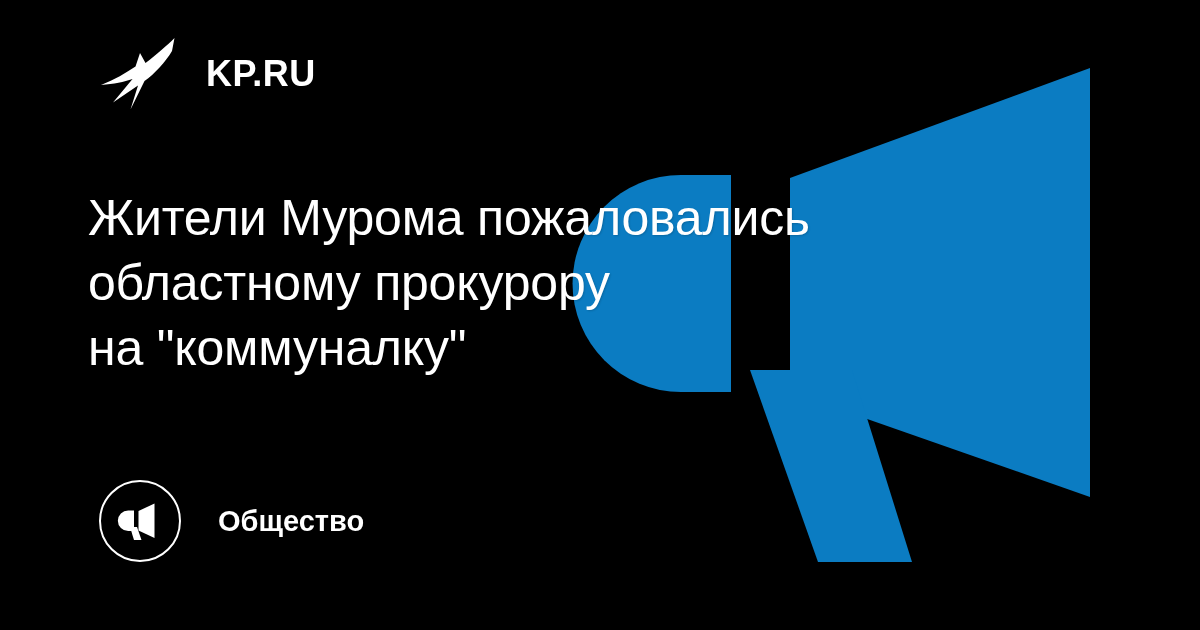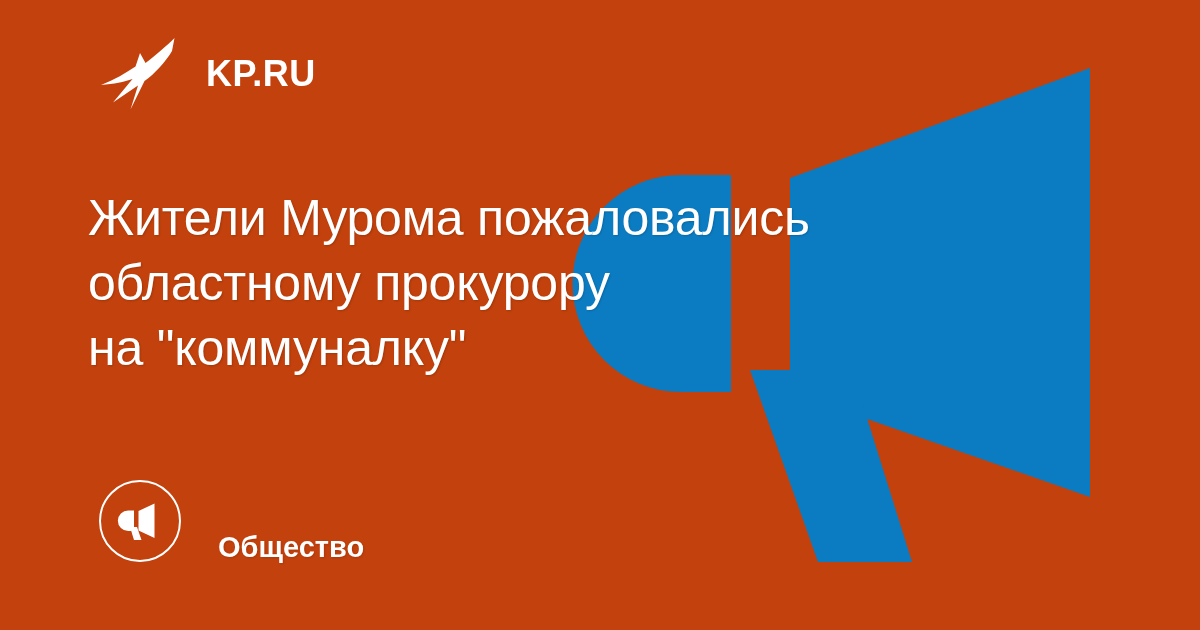--- a/index.html
+++ b/index.html
@@ -7,21 +7,21 @@
     margin: 0;
     padding: 0;
     background: #ffffff;
   }
 
   .card {
     position: relative;
     width: 1200px;
     height: 630px;
     overflow: hidden;
-    background: #c2410c;
+    background: #000000;
     font-family: "Liberation Sans", "DejaVu Sans", sans-serif;
     -webkit-font-smoothing: antialiased;
   }
 
   
   .watermark {
     position: absolute;
     inset: 0;
     width: 1200px;
     height: 630px;
@@ -70,21 +70,21 @@
     text-shadow: 1px 1px 2px rgba(0, 0, 0, 0.16);
     white-space: pre-line;
   }
 
   
   .rubric {
     position: absolute;
     left: 99px;
     top: 480px;
     display: flex;
-    align-items: flex-end;
+    align-items: center;
     height: 82px;
   }
 
   .rubric-circle {
     position: relative;
     width: 82px;
     height: 82px;
     border: 2px solid #ffffff;
     border-radius: 50%;
     box-sizing: border-box;

